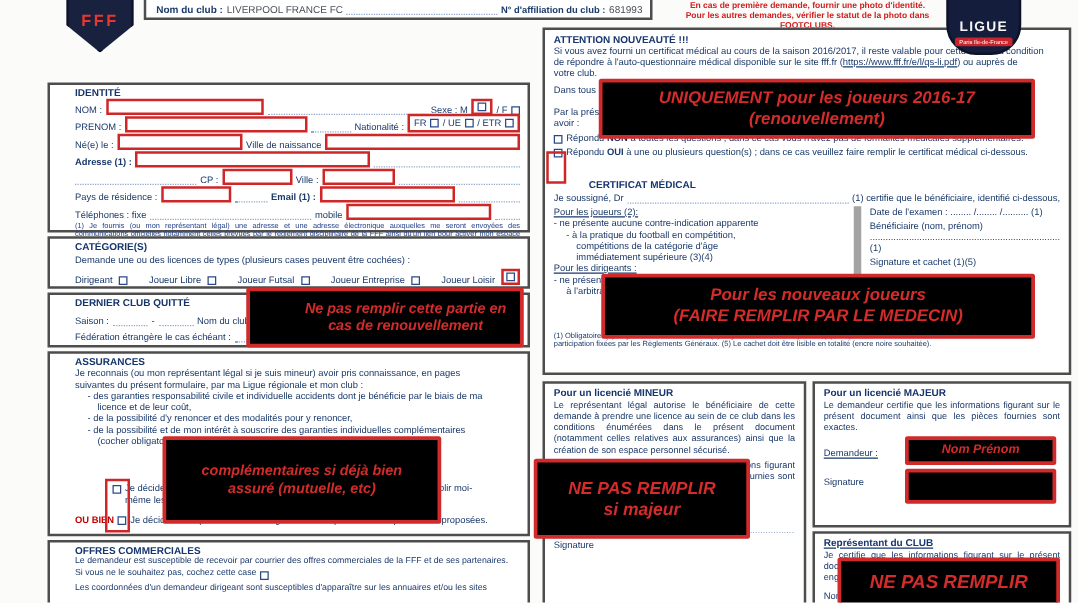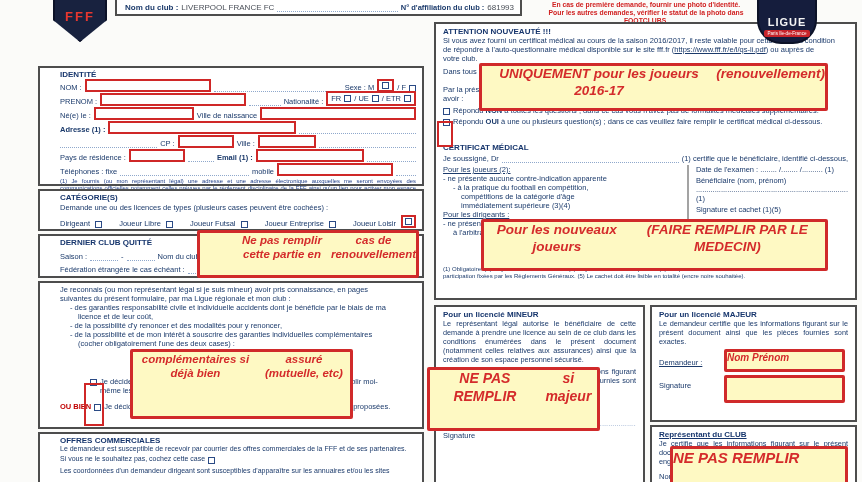--- a/index.html
+++ b/index.html
@@ -16,23 +16,23 @@
   .row{display:flex;align-items:flex-end;gap:3px;white-space:nowrap;}
   .lbl{font-size:7.5px;color:#1b3a6b;}
   .bold{font-weight:bold;}
   .und{text-decoration:underline;}
   .redfield{display:inline-block;border:2.5px solid #cf2727;background:#fefefe;height:10px;box-sizing:border-box;vertical-align:middle;}
   .cb{display:inline-block;width:7px;height:7px;border:1px solid #2a4a85;background:#fff;box-sizing:border-box;flex:none;}
   .ring{display:inline-flex;align-items:center;gap:3px;border:2.5px solid #cf2727;padding:1px 3px;background:transparent;}
   .dots{flex:1;border-bottom:1px dotted #8fa8cc;height:8px;min-width:8px;}
   .dotw{border-bottom:1px dotted #8fa8cc;height:8px;display:inline-block;}
   .note{
-    position:absolute;z-index:6;background:#fef9c3;border:3.5px solid #d02a2a;border-radius:2px;
+    position:absolute;z-index:6;background:#000000;border:3.5px solid #d02a2a;border-radius:2px;
     color:#d42b2b;font-weight:bold;font-style:italic;text-align:center;
-    display:flex;flex-direction:row;justify-content:flex-start;line-height:1.25;box-sizing:border-box;
+    display:flex;flex-direction:column;justify-content:center;line-height:1.25;box-sizing:border-box;
   }
   .redrect{position:absolute;z-index:5;border:2.5px solid #cf2727;box-sizing:border-box;background:transparent;}
   .gray{color:#4a4f58;}
   .redtxt{color:#d02020;}
   .ftnote{font-size:5.9px;line-height:7px;text-align:justify;color:#24428a;}
   .para{font-size:7.3px;line-height:9px;text-align:justify;}
   .indent1{padding-left:10px;}
   .indent2{padding-left:18px;}
   
   .fffshield{position:absolute;left:53px;top:-16px;width:54px;height:58px;z-index:2;
@@ -182,20 +182,21 @@
     <span class="lbl">Fédération étrangère le cas échéant :</span>
     <span class="dots"></span>
   </div>
 </div>
 <div class="note" style="left:197px;top:230px;width:222px;height:48px;font-size:11.5px;padding-left:33px;">
   <span>Ne pas remplir cette partie en</span>
   <span>cas de renouvellement</span>
 </div>
 
 <div class="box" style="left:38px;top:281px;width:386px;height:148px;padding:2px 8px 2px 20px;">
+  <div class="stitle">ASSURANCES</div>
   <div class="t75">Je reconnais (ou mon représentant légal si je suis mineur) avoir pris connaissance, en pages</div>
   <div class="t75">suivantes du présent formulaire, par ma Ligue régionale et mon club :</div>
   <div class="t75 indent1">-  des garanties responsabilité civile et individuelle accidents dont je bénéficie par le biais de ma</div>
   <div class="t75 indent2">licence et de leur coût,</div>
   <div class="t75 indent1">-  de la possibilité d'y renoncer et des modalités pour y renoncer,</div>
   <div class="t75 indent1">-  de la possibilité et de mon intérêt à souscrire des garanties individuelles complémentaires</div>
   <div class="t75 indent2">(cocher obligatoirement l'une des deux cases) :</div>
   <div class="row" style="margin-top:29px;padding-left:30px;">
     <span class="cb"></span>
     <span class="t75">Je décide de souscrire aux garanties complémentaires et je m'engage à établir moi-</span>
@@ -235,39 +236,39 @@
   <div class="t75">avoir :</div>
   <div class="row" style="height:11px;margin-top:1px;">
     <span class="cb"></span>
     <span class="t75"><span>Répondu</span> <b>NON</b> <span>à toutes les questions ; dans ce cas vous n'avez pas de formalités médicales supplémentaires.</span></span>
   </div>
   <div class="row" style="height:11px;">
     <span class="cb"></span>
     <span class="t75"><span>Répondu</span> <b>OUI</b> <span>à une ou plusieurs question(s) ; dans ce cas veuillez faire remplir le certificat médical ci-dessous.</span></span>
   </div>
 
-  <div class="stitle" style="margin-top:17px;">CERTIFICAT MÉDICAL</div>
+  <div class="stitle" style="margin-top:17px;margin-left:28px;">CERTIFICAT MÉDICAL</div>
   <div class="row" style="height:11px;">
     <span class="t75">Je soussigné, Dr</span>
     <span class="dots"></span>
     <span class="t75">(1) certifie que le bénéficiaire, identifié ci-dessous,</span>
   </div>
 
   <div style="display:flex;margin-top:2px;">
     <div style="width:253px;">
       <div class="t75 und">Pour les joueurs (2):</div>
       <div class="t75">- ne présente aucune contre-indication apparente</div>
       <div class="t75 indent1">- à la pratique du football en compétition,</div>
       <div class="t75 indent2">compétitions de la catégorie d'âge</div>
       <div class="t75 indent2">immédiatement supérieure (3)(4)</div>
       <div class="t75 und">Pour les dirigeants :</div>
       <div class="t75">- ne présente aucune contre-indication apparente</div>
       <div class="t75 indent1">à l'arbitrage occasionnel.</div>
     </div>
-    <div style="flex:1;border-left:2px solid #a3a3a3;padding-left:7px;min-height:92px;margin-left:40px;">
+    <div style="flex:1;border-left:6px solid #a3a3a3;padding-left:7px;min-height:92px;margin-left:40px;">
       <div class="t75">Date de l'examen : ........ /........ /.......... (1)</div>
       <div class="t75" style="margin-top:2px;">Bénéficiaire (nom, prénom)</div>
       <div class="t75">......................................................................... (1)</div>
       <div class="t75" style="margin-top:2px;">Signature et cachet (1)(5)</div>
     </div>
   </div>
 
   <div class="t60" style="margin-top:9px;">(1) Obligatoire. (2) Rayer les mentions inutiles. (3) Rayer en cas de non aptitude. (4) Uniquement dans les conditions de</div>
   <div class="t60">participation fixées par les Règlements Généraux. (5) Le cachet doit être lisible en totalité (encre noire souhaitée).</div>
 </div>

